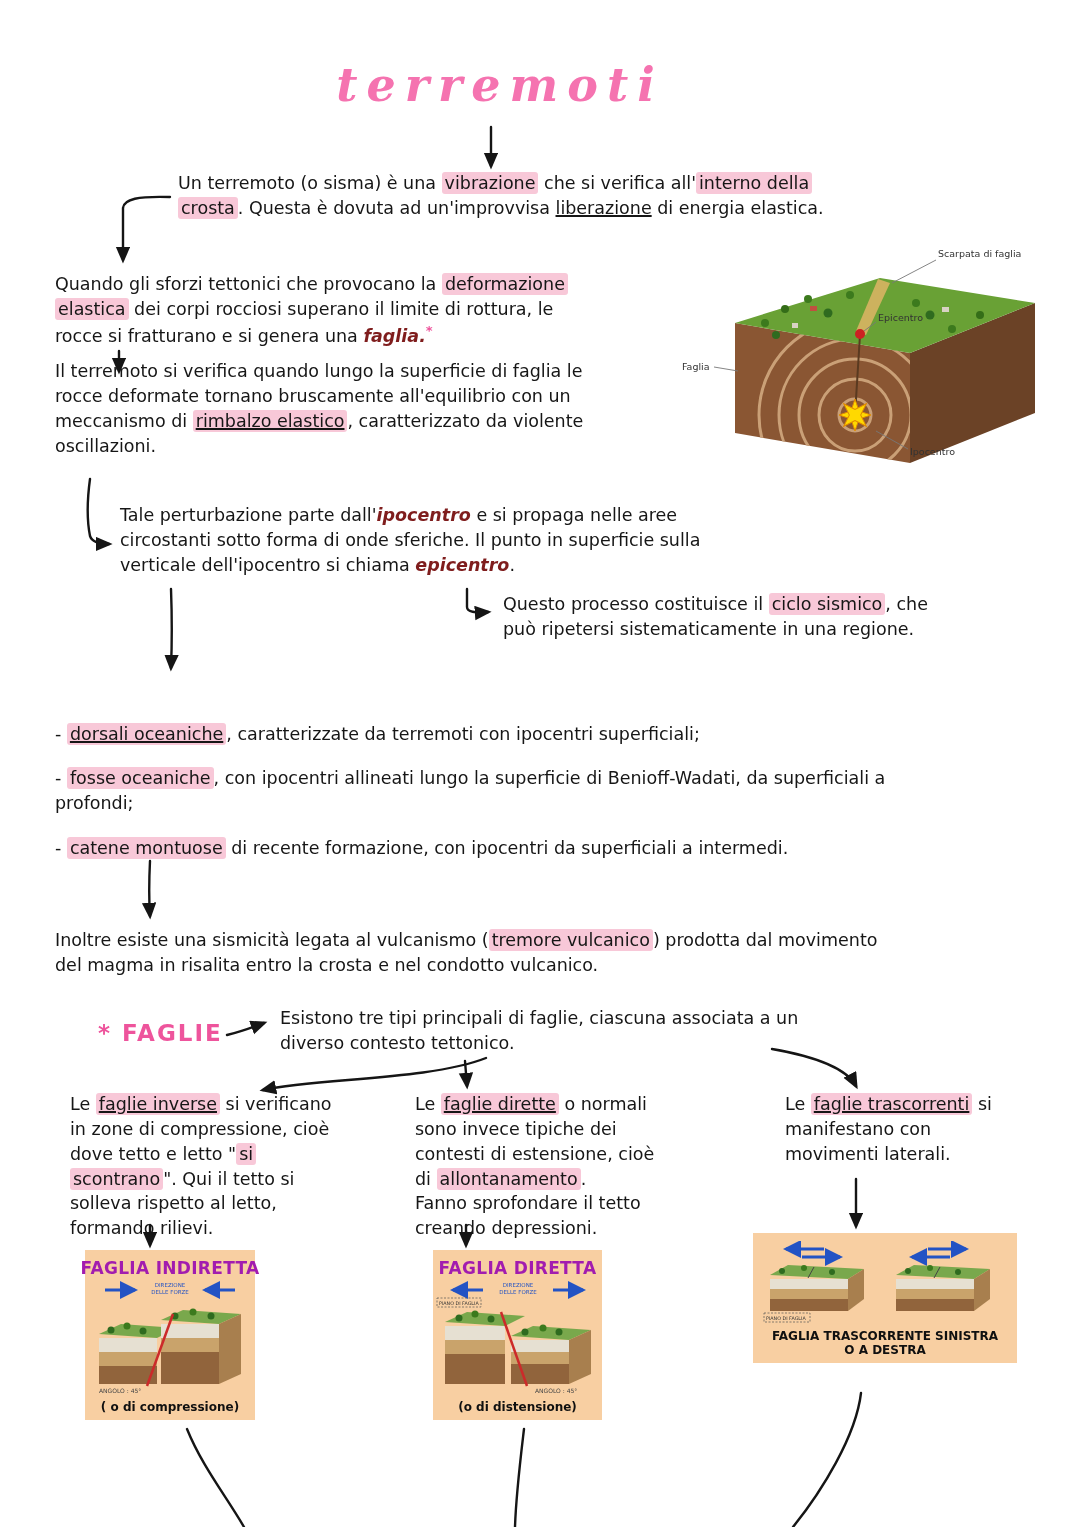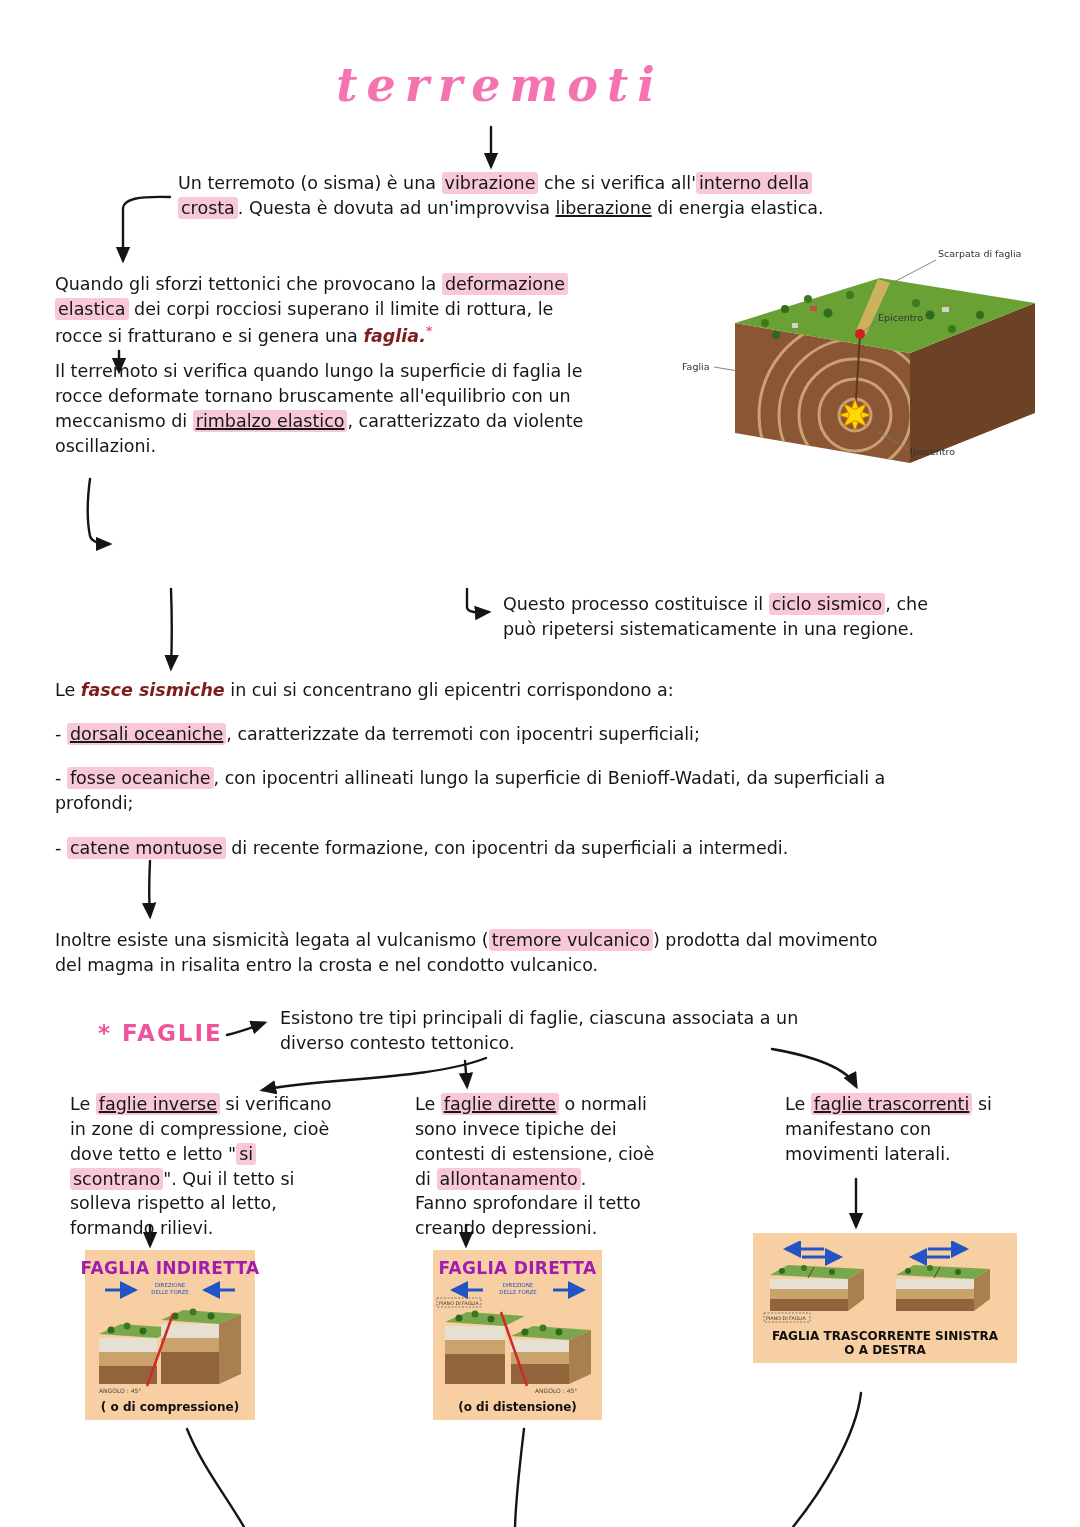--- a/index.html
+++ b/index.html
@@ -49,23 +49,25 @@
 
   <div class="para" style="left:178px;top:171px;"><span class="seg plain">Un terremoto (o sisma) è una </span><span class="seg hl">vibrazione</span><span class="seg plain"> che si verifica all'</span><span class="seg hl">interno della
 crosta</span><span class="seg plain">. Questa è dovuta ad un'improvvisa </span><span class="seg u">liberazione</span><span class="seg plain"> di energia elastica.</span></div>
   <div class="para" style="left:55px;top:272px;"><span class="seg plain">Quando gli sforzi tettonici che provocano la </span><span class="seg hl">deformazione
 elastica</span><span class="seg plain"> dei corpi rocciosi superano il limite di rottura, le
 rocce si fratturano e si genera una </span><span class="seg pink">faglia.</span><span class="seg pinksup">*</span></div>
   <div class="para" style="left:55px;top:359px;"><span class="seg plain">Il terremoto si verifica quando lungo la superficie di faglia le
 rocce deformate tornano bruscamente all'equilibrio con un
 meccanismo di </span><span class="seg hlu">rimbalzo elastico</span><span class="seg plain">, caratterizzato da violente
 oscillazioni.</span></div>
+  <div class="para" style="left:120px;top:503px;"><span class="seg plain">Tale perturbazione parte dall'</span><span class="seg pink">ipocentro</span><span class="seg plain"> e si propaga nelle aree
+circostanti sotto forma di onde sferiche. Il punto in superficie sulla
+verticale dell'ipocentro si chiama </span><span class="seg pink">epicentro</span><span class="seg plain">.</span></div>
   <div class="para" style="left:503px;top:592px;"><span class="seg plain">Questo processo costituisce il </span><span class="seg hl">ciclo sismico</span><span class="seg plain">, che
 può ripetersi sistematicamente in una regione.</span></div>
-  <div class="para" style="left:55px;top:678px;"><span class="seg plain">Le </span><span class="seg pink">fasce sismiche</span><span class="seg plain"> in cui si concentrano gli epicentri corrispondono a:</span></div>
   <div class="para" style="left:55px;top:722px;"><span class="seg plain">- </span><span class="seg hlu">dorsali oceaniche</span><span class="seg plain">, caratterizzate da terremoti con ipocentri superficiali;</span></div>
   <div class="para" style="left:55px;top:766px;"><span class="seg plain">- </span><span class="seg hl">fosse oceaniche</span><span class="seg plain">, con ipocentri allineati lungo la superficie di Benioff-Wadati, da superficiali a
 profondi;</span></div>
   <div class="para" style="left:55px;top:836px;"><span class="seg plain">- </span><span class="seg hl">catene montuose</span><span class="seg plain"> di recente formazione, con ipocentri da superficiali a intermedi.</span></div>
   <div class="para" style="left:55px;top:928px;"><span class="seg plain">Inoltre esiste una sismicità legata al vulcanismo (</span><span class="seg hl">tremore vulcanico</span><span class="seg plain">) prodotta dal movimento
 del magma in risalita entro la crosta e nel condotto vulcanico.</span></div>
   <div class="faglie-label" style="left:98px;top:1020px;">* FAGLIE</div>
   <div class="para" style="left:280px;top:1006px;"><span class="seg plain">Esistono tre tipi principali di faglie, ciascuna associata a un
 diverso contesto tettonico.</span></div>
   <div class="para" style="left:70px;top:1092px;"><span class="seg plain">Le </span><span class="seg hlu">faglie inverse</span><span class="seg plain"> si verificano

